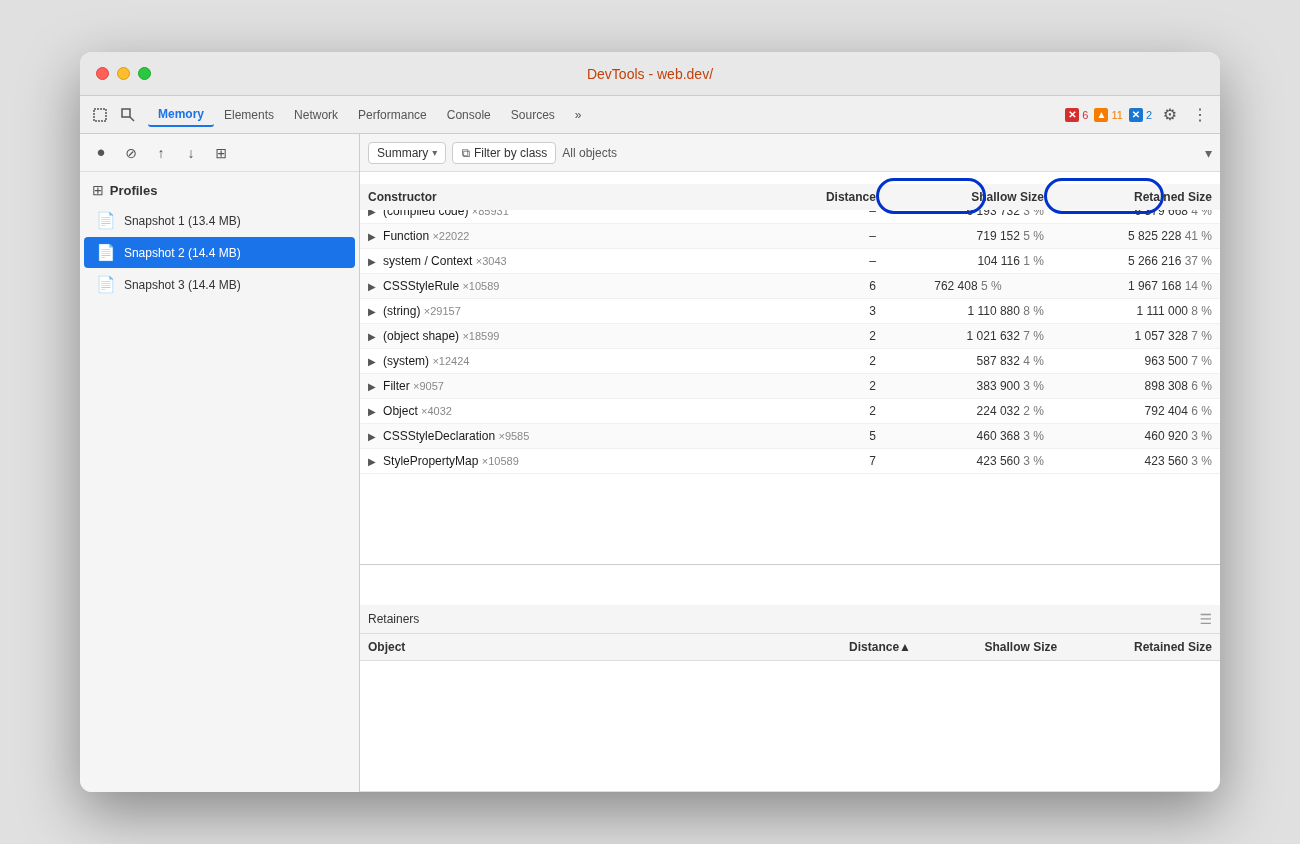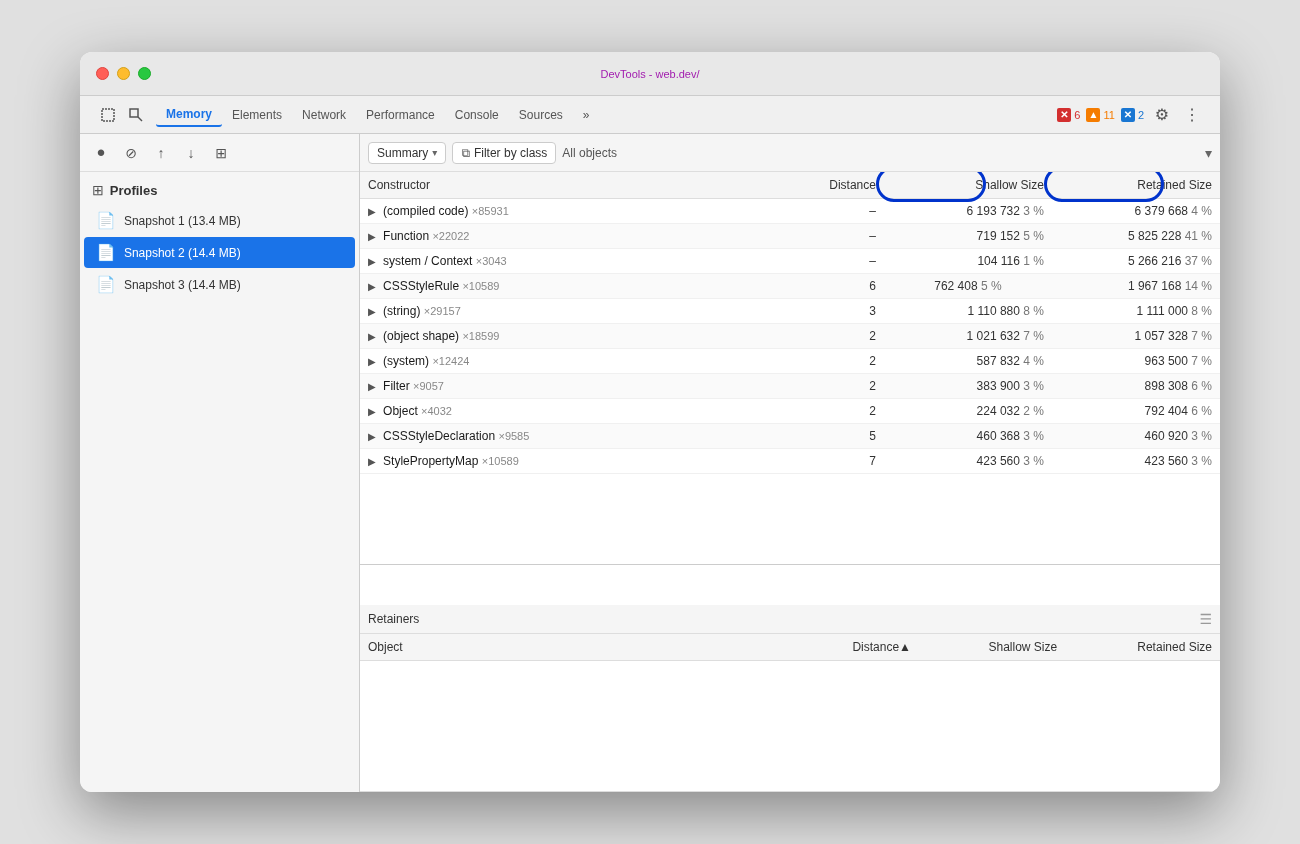--- a/index.html
+++ b/index.html
@@ -42,30 +42,30 @@
       border-radius: 50%;
       cursor: pointer;
     }
     .tl-red { background: #ff5f57; border: 1px solid #e0443e; }
     .tl-yellow { background: #febc2e; border: 1px solid #d4a017; }
     .tl-green { background: #28c840; border: 1px solid #1aab29; }
     .title-text {
       position: absolute;
       left: 50%;
       transform: translateX(-50%);
-      font-size: 11px;
+      font-size: 14px;
       font-weight: 500;
-      color: #a21caf;
+      color: #c2410c;
     }
     .tab-bar {
       background: #f0f0f0;
       height: 38px;
       display: flex;
       align-items: center;
-      padding: 0 16px;
+      padding: 0 8px;
       border-bottom: 1px solid #ccc;
       flex-shrink: 0;
     }
     .tab-bar-icons {
       display: flex;
       gap: 4px;
       margin-right: 8px;
       align-items: center;
     }
     .tab-icon-btn {
@@ -277,24 +277,24 @@
       width: 100%;
       border-collapse: collapse;
       font-size: 12px;
       table-layout: fixed;
     }
     .data-table thead th {
       background: #f5f5f5;
       border-bottom: 1px solid #ddd;
       padding: 6px 8px;
       text-align: left;
-      font-weight: 400;
+      font-weight: 700;
       color: #333;
       position: sticky;
-      top: 0;
+      top: 12px;
       z-index: 1;
       white-space: nowrap;
     }
     .data-table tbody tr {
       border-bottom: 1px solid #f0f0f0;
     }
     .data-table tbody td {
       padding: 5px 8px;
       color: #333;
       white-space: nowrap;

